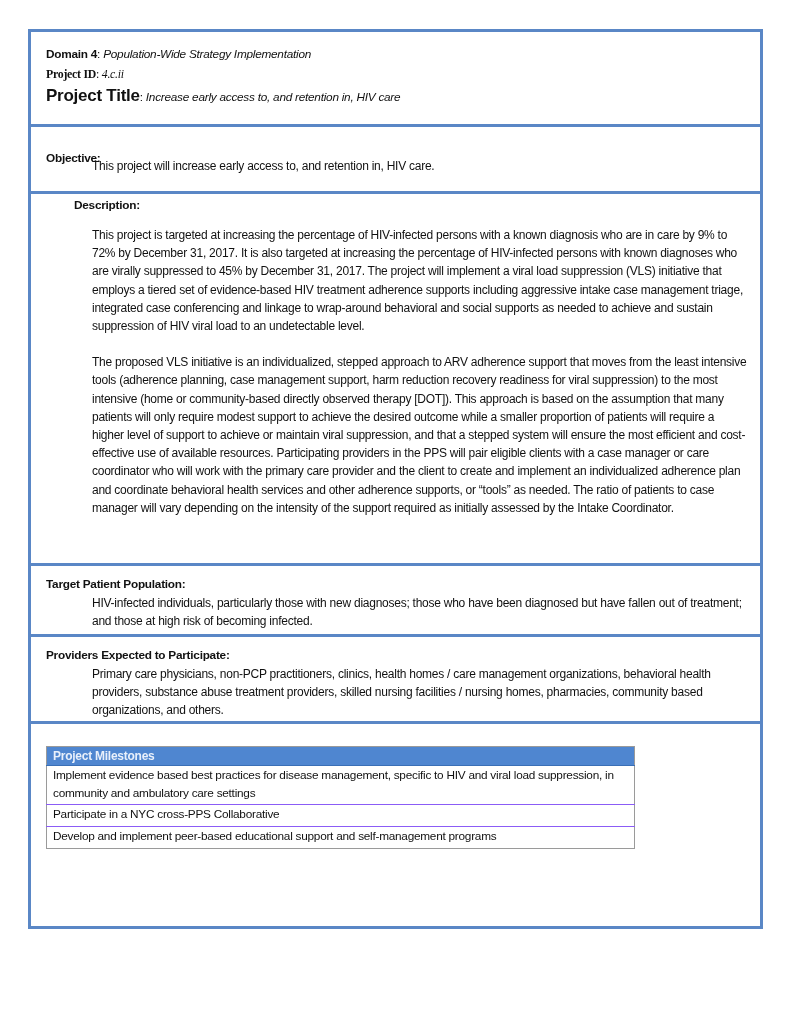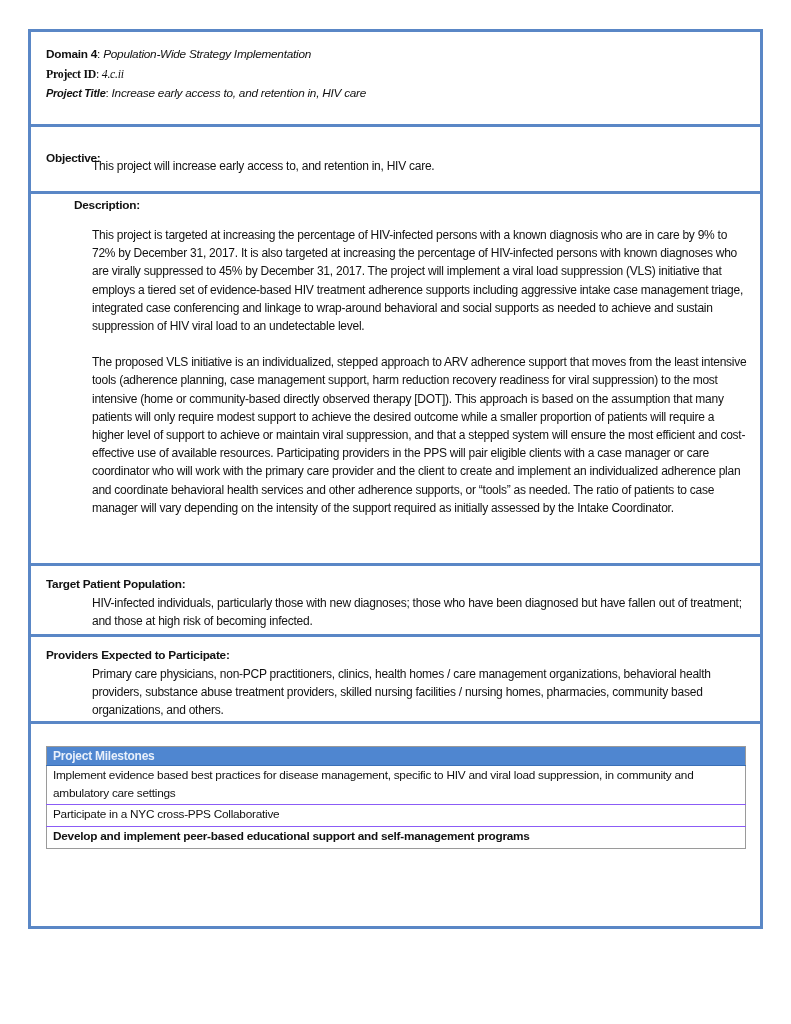--- a/index.html
+++ b/index.html
@@ -26,42 +26,42 @@
     background: #5a87c6;
   }
   .meta-line {
     position: absolute;
     left: 15px;
     white-space: nowrap;
     font-size: 11.8px;
   }
   .meta-line b { font-weight: bold; }
   .meta-line i { font-style: italic; }
-  .meta-line.title-line b { font-size: 11px; font-style: italic; }
+  .meta-line.title-line b { font-size: 17px; }
   .sec-heading {
     position: absolute;
     left: 15px;
     font-weight: bold;
     font-size: 11.8px;
     white-space: nowrap;
   }
   .sec-body {
     position: absolute;
     left: 61px;
     width: 655px;
     line-height: 18.2px;
     font-size: 12px;
   }
   .sec-body p + p { margin-top: 18px; }
 
   .milestones {
     position: absolute;
     left: 15px;
     top: 714px;
-    width: 700px;
+    width: 589px;
     border-collapse: collapse;
     border: 1px solid #9a9a9a;
     font-size: 11.8px;
   }
   .milestones th {
     background: #4f86d0;
     color: #e9f0fb;
     text-align: left;
     font-weight: bold;
     padding: 1px 6px 2px 6px;
@@ -129,18 +129,18 @@
       </tr>
     </thead>
     <tbody>
       <tr>
         <td>Implement evidence based best practices for disease management, specific to HIV and viral load suppression, in community and ambulatory care settings</td>
       </tr>
       <tr>
         <td style="height:21px;">Participate in a NYC cross-PPS Collaborative</td>
       </tr>
       <tr>
-        <td style="height:22px;font-weight:bold;">Develop and implement peer-based educational support and self-management programs</td>
+        <td style="height:22px;">Develop and implement peer-based educational support and self-management programs</td>
       </tr>
     </tbody>
   </table>
 
 </div>
 
 </body></html>

